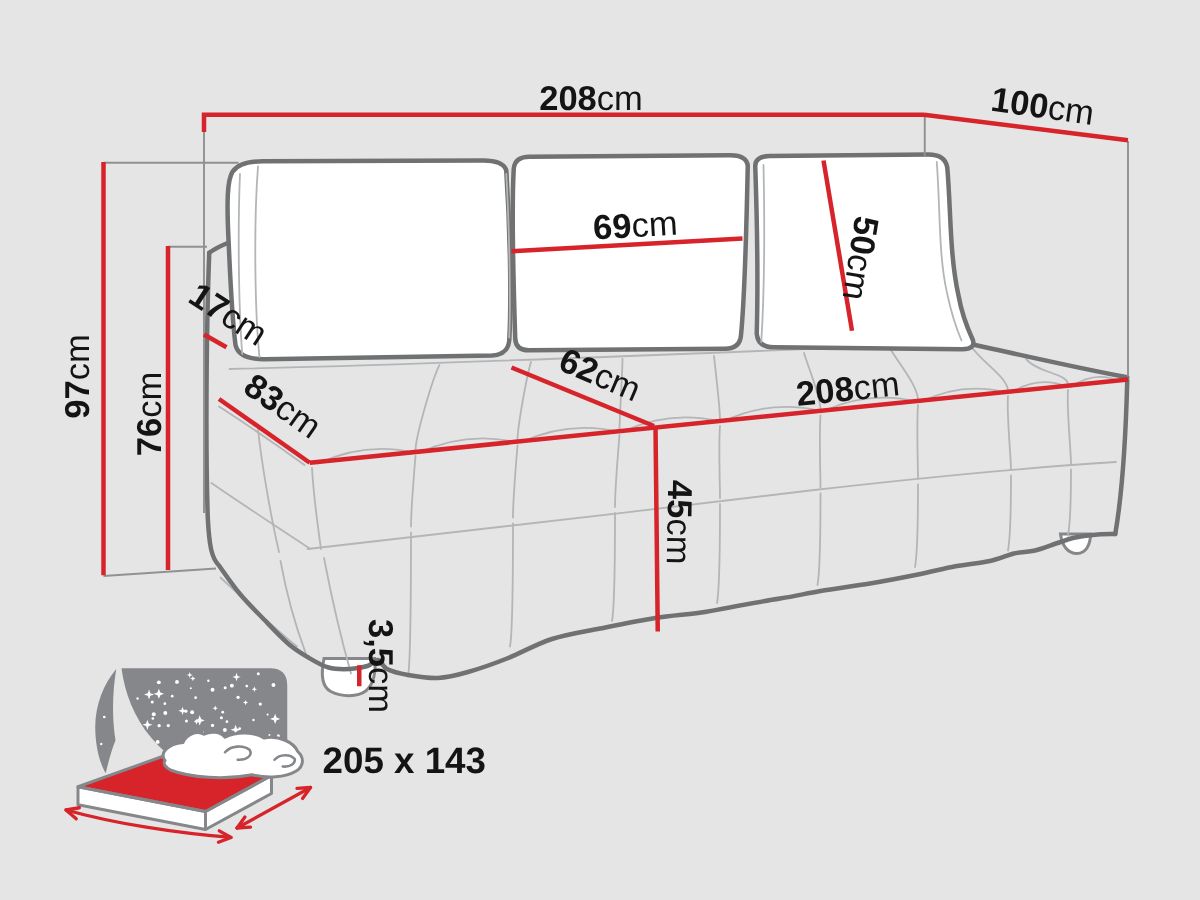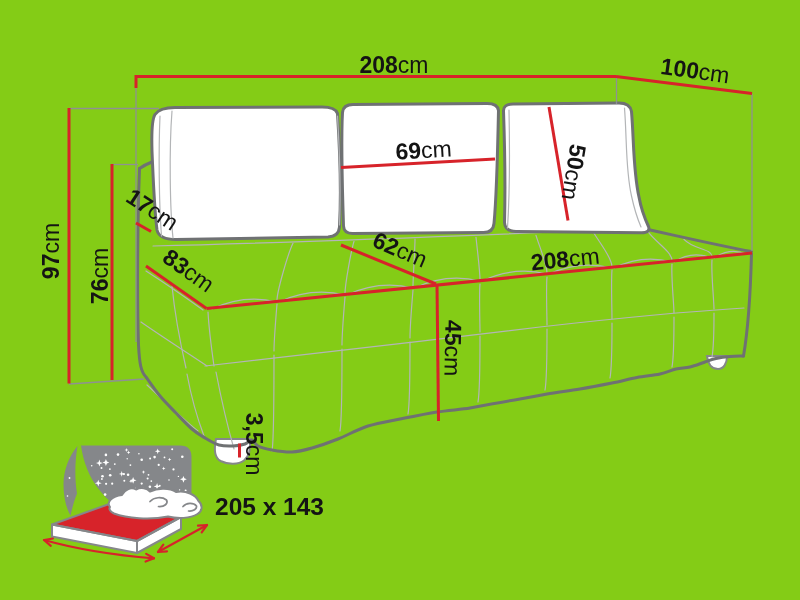--- a/index.html
+++ b/index.html
@@ -1,16 +1,16 @@
 <!DOCTYPE html>
 <html><head>
 <meta charset="utf-8">
 <style>
   html,body{margin:0;padding:0;background:#ffffff;}
-  .stage{position:relative;width:800px;height:600px;background:#84cc16;overflow:hidden;
+  .stage{position:relative;width:800px;height:600px;background:#e5e5e5;overflow:hidden;
          font-family:"Liberation Sans",sans-serif;}
   svg{display:block;}
   .num{font-weight:700;}
   .unit{font-weight:400;}
   text{fill:#141414;}
 </style>
 </head>
 <body>
 
 <div class="stage">

